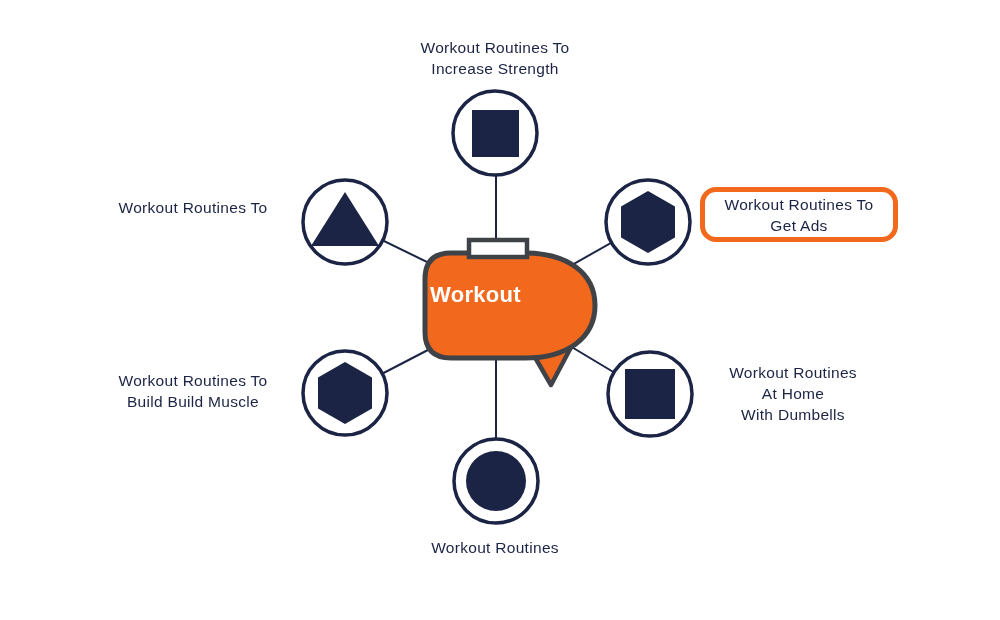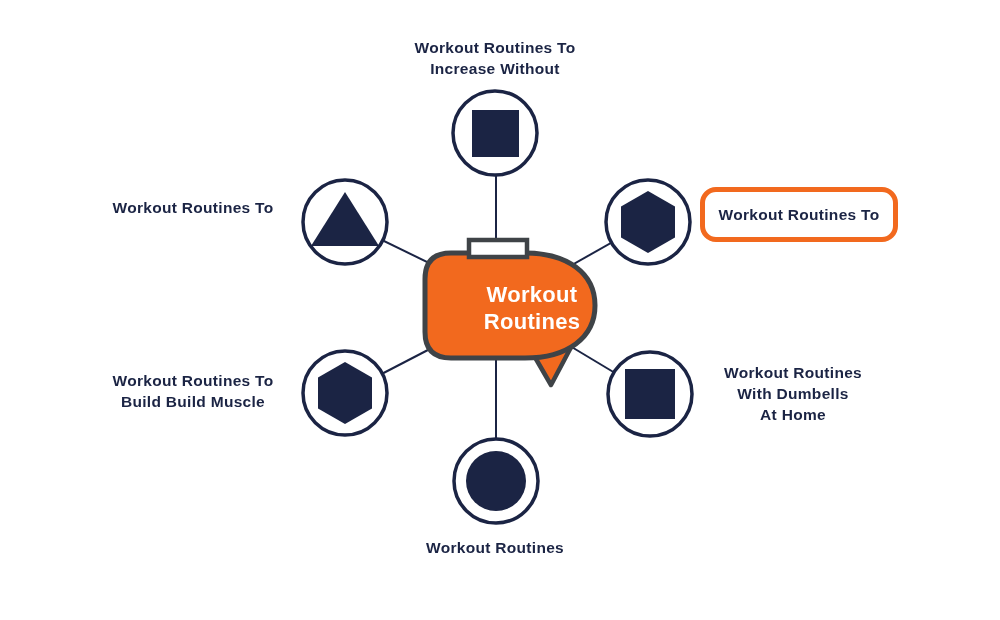--- a/index.html
+++ b/index.html
@@ -19,32 +19,31 @@
     position: absolute;
     left: 0;
     top: 0;
   }
   .node-label {
     position: absolute;
     transform: translateX(-50%);
     text-align: center;
     color: #1B2444;
     font-size: 15.5px;
-    font-weight: 700;
+    font-weight: 400;
     line-height: 21px;
     letter-spacing: 0.3px;
     white-space: nowrap;
   }
   .node-label .ln { display: block; }
   .center-label {
     position: absolute;
-    left: 452px;
+    left: 430px;
     top: 281px;
     width: 160px;
-    text-align: center;
     color: #ffffff;
     font-size: 22px;
     font-weight: 700;
     line-height: 27px;
     letter-spacing: 0.3px;
   }
   .center-label .ln { display: block; }
   .highlight-box {
     position: absolute;
     left: 700px;
@@ -110,38 +109,38 @@
     </g>
 
     <g>
       <circle cx="345" cy="222" r="42" fill="#ffffff" stroke="#1B2444" stroke-width="3.5"></circle>
       <polygon points="345,192 311,246 379,246" fill="#1B2444"></polygon>
     </g>
   </svg>
 
   <div class="center-label">
     <span class="ln">Workout</span>
-    <span class="ln">Routines</span>
   </div>
 
   <div class="node-label" style="left:495px; top:37px;">
     <span class="ln">Workout Routines To</span>
-    <span class="ln">Increase Without</span>
+    <span class="ln">Increase Strength</span>
   </div>
 
   <div class="highlight-box">
     <div class="node-label">
       <span class="ln">Workout Routines To</span>
+      <span class="ln">Get Ads</span>
     </div>
   </div>
 
   <div class="node-label" style="left:793px; top:362px;">
     <span class="ln">Workout Routines</span>
+    <span class="ln">At Home</span>
     <span class="ln">With Dumbells</span>
-    <span class="ln">At Home</span>
   </div>
 
   <div class="node-label" style="left:495px; top:537px;">
     <span class="ln">Workout Routines</span>
   </div>
 
   <div class="node-label" style="left:193px; top:370px;">
     <span class="ln">Workout Routines To</span>
     <span class="ln">Build Build Muscle</span>
   </div>

